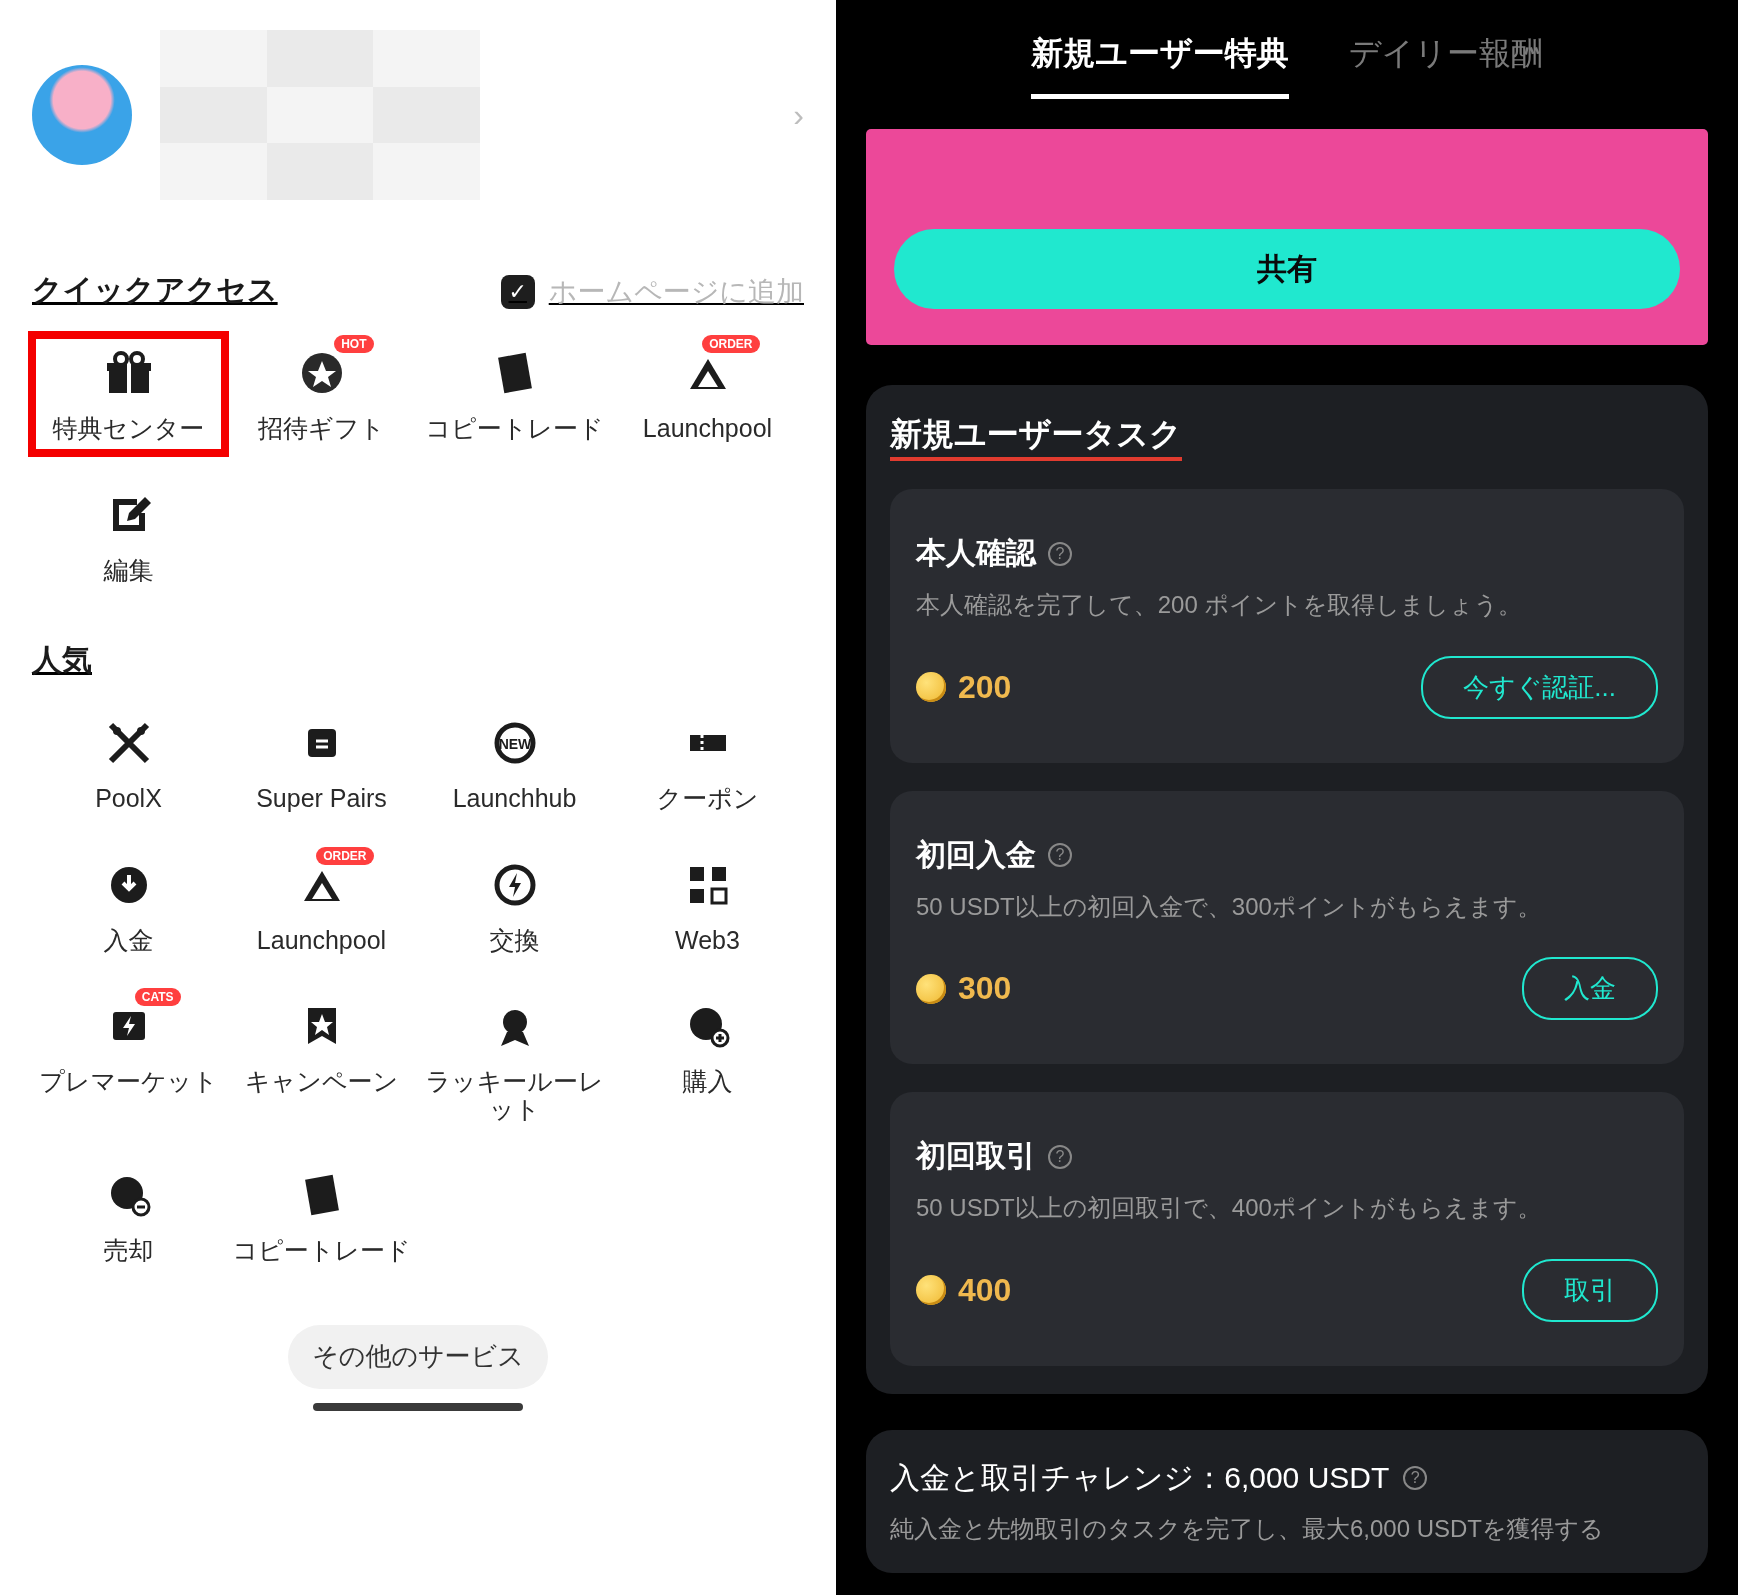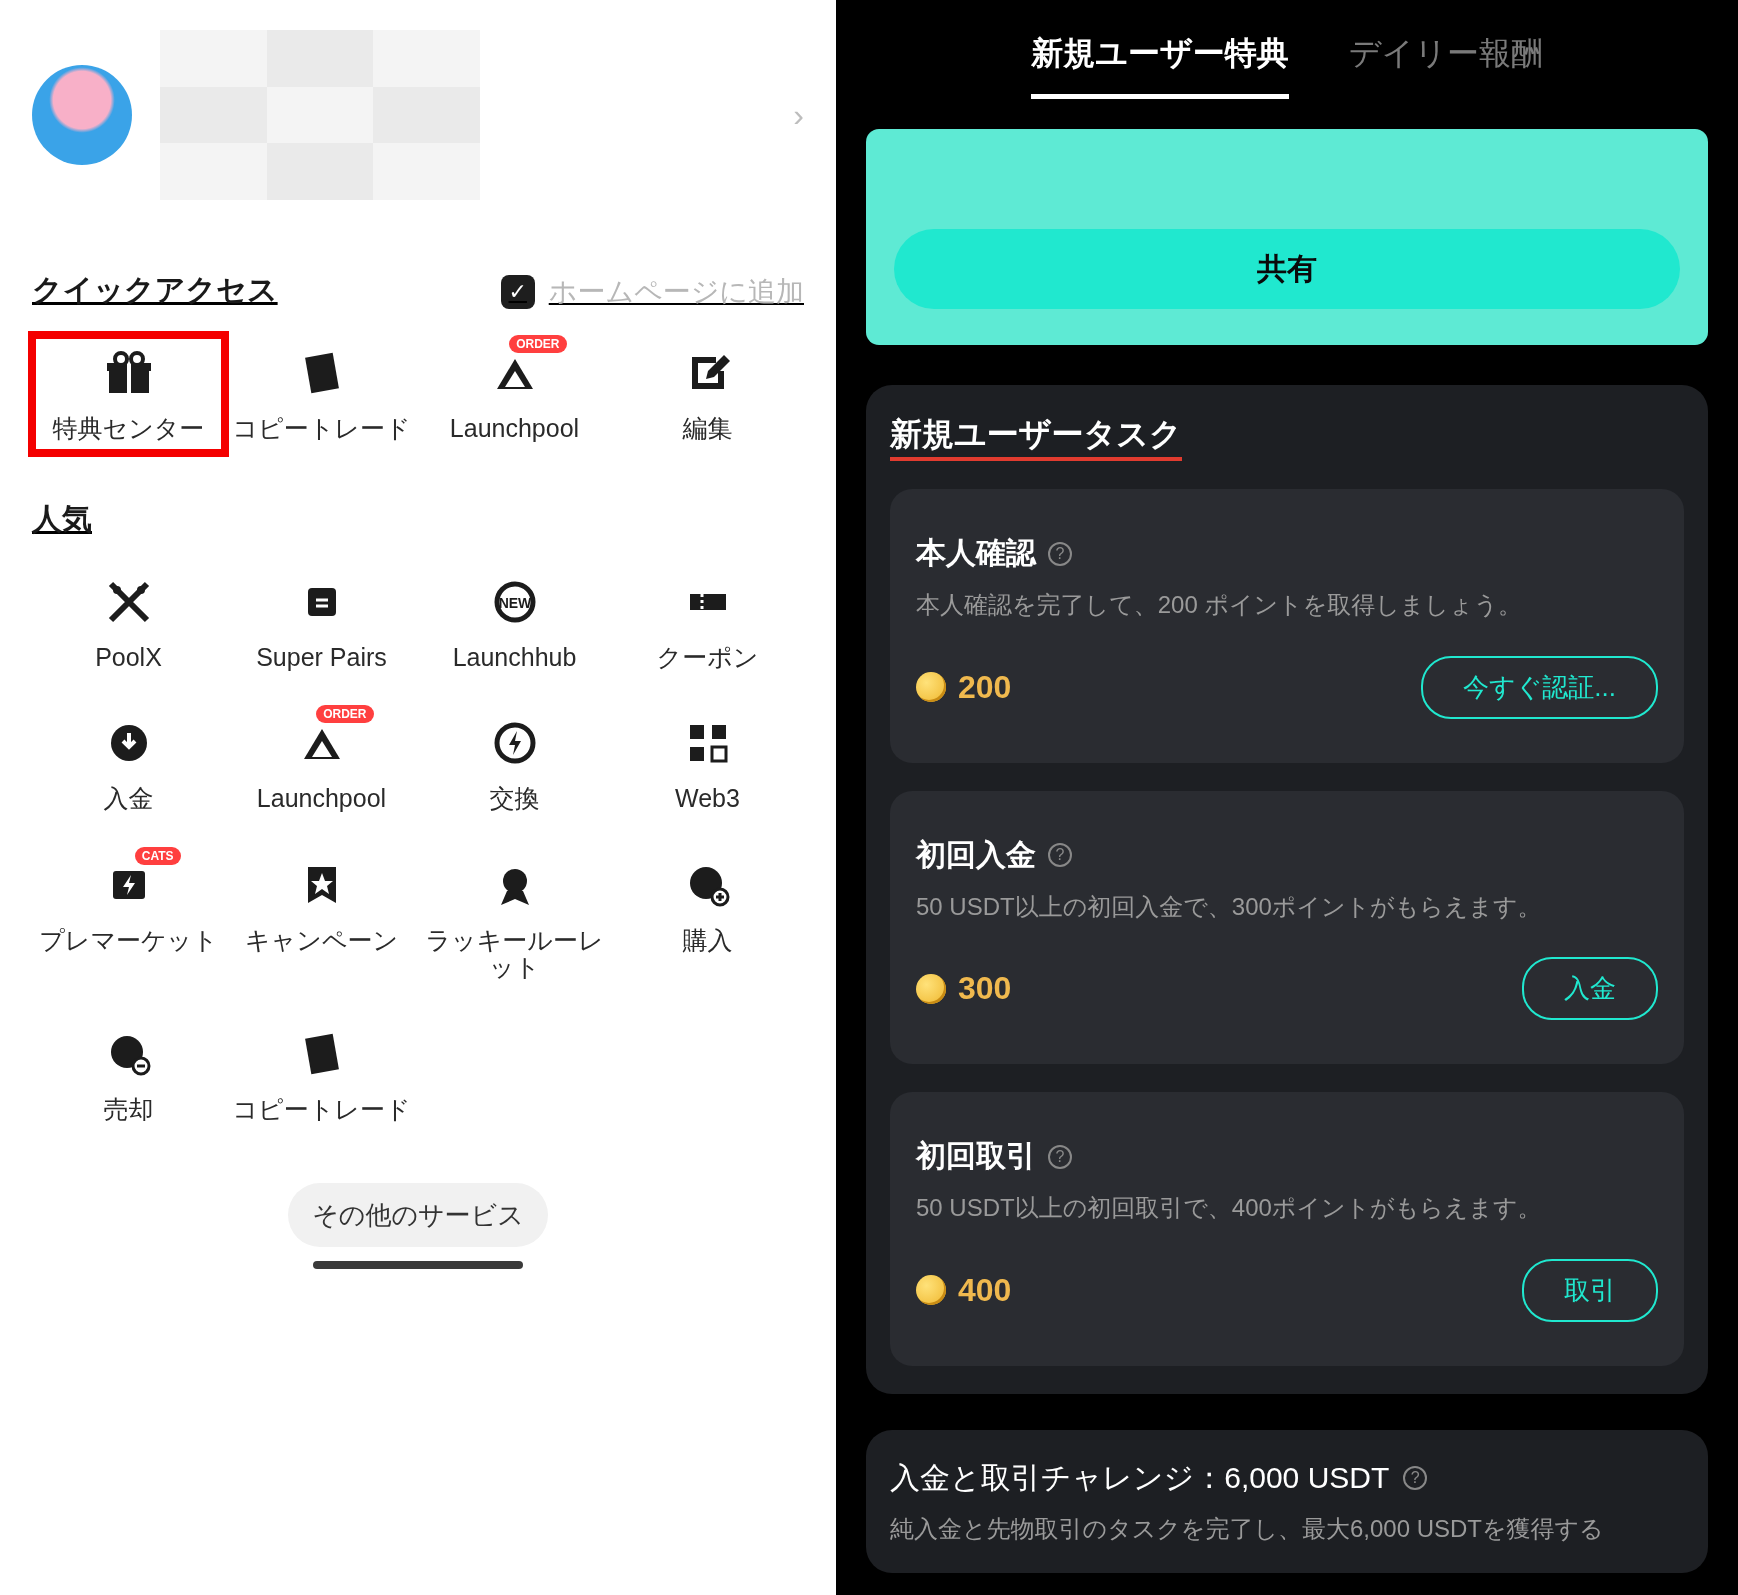--- a/index.html
+++ b/index.html
@@ -169,22 +169,22 @@
   font-size: 32px;
   color: #7a7a7a;
   padding-bottom: 18px;
 }
 .tab.active {
   color: #fff;
   font-weight: 700;
   border-bottom: 5px solid #fff;
 }
 .share-card {
-  background: #5eead4;
-  border-radius: 13px;
+  background: #ec4899;
+  border-radius: 5px;
   padding: 100px 28px 36px;
   margin-top: 10px;
 }
 .share-button {
   width: 100%;
   height: 80px;
   border-radius: 40px;
   background: #20e8cf;
   color: #0a0a0a;
   font-size: 30px;
@@ -413,20 +413,29 @@
         <div class="icon-box">
           <svg class="i">
             <use href="#ic-gift"></use>
           </svg>
         </div>
         <div class="item-label">特典センター</div>
       </div>
       <div class="grid-item">
         <div class="icon-box">
           <svg class="i">
+            <use href="#ic-star-badge"></use>
+          </svg>
+          <div class="badge">HOT</div>
+        </div>
+        <div class="item-label">招待ギフト</div>
+      </div>
+      <div class="grid-item">
+        <div class="icon-box">
+          <svg class="i">
             <use href="#ic-book"></use>
           </svg>
         </div>
         <div class="item-label">コピートレード</div>
       </div>
       <div class="grid-item">
         <div class="icon-box">
           <svg class="i">
             <use href="#ic-triangle"></use>
           </svg>

